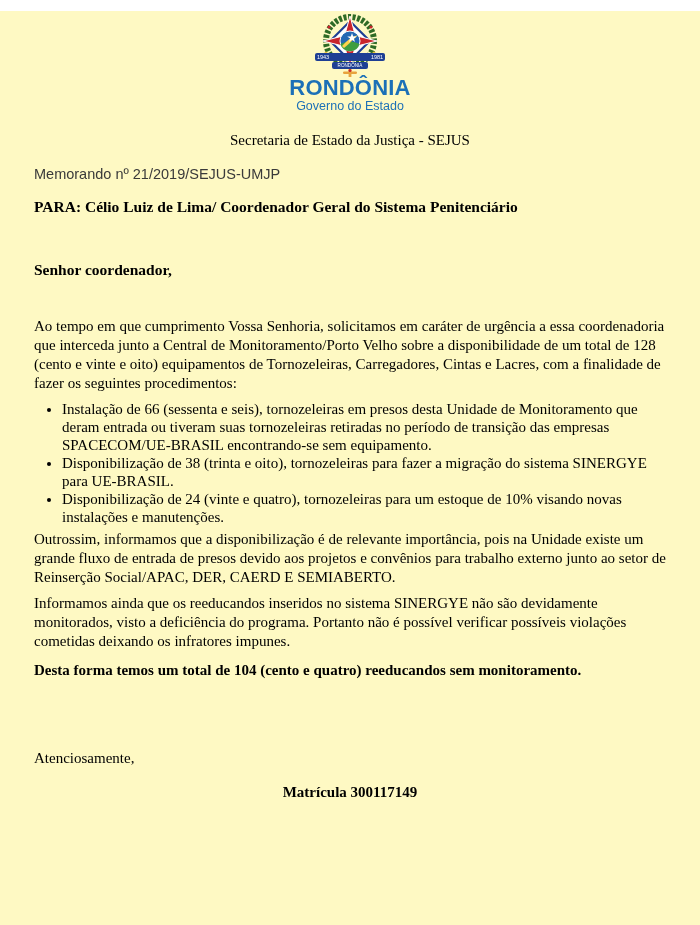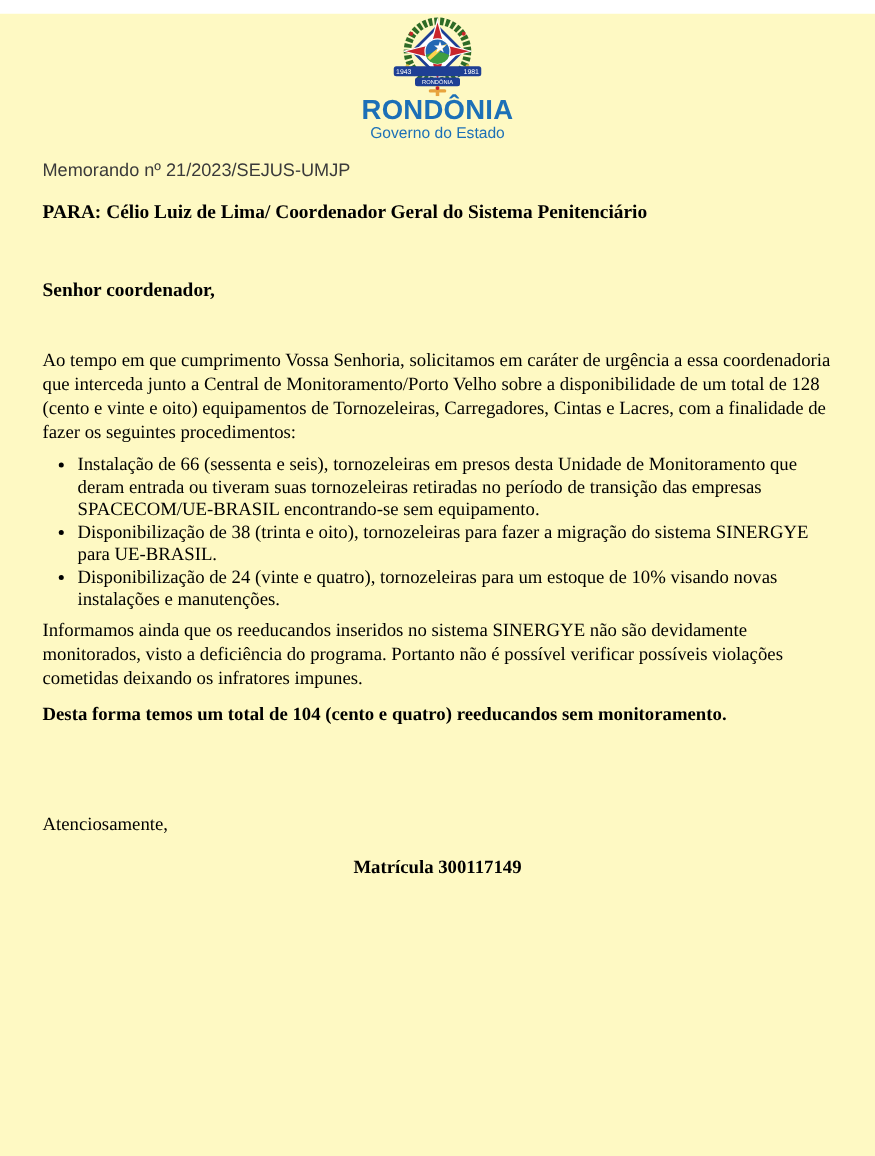--- a/index.html
+++ b/index.html
@@ -77,36 +77,38 @@
       <rect x="53.6" y="56" width="2.8" height="8" fill="#e8a33d"></rect>
       <rect x="48" y="58.4" width="14" height="2.6" rx="1.2" fill="#e8a33d"></rect>
       <circle cx="55" cy="57.4" r="1.5" fill="#c9252b"></circle>
     </svg>
     <div class="brand">RONDÔNIA</div>
     <div class="brand-sub">Governo do Estado</div>
   </div>
 
   <div class="content">
 
+    <p class="org-line">Secretaria de Estado da Justiça - SEJUS</p>
 
-    <p class="memo-line">Memorando nº 21/2023/SEJUS-UMJP</p>
+    <p class="memo-line">Memorando nº 21/2019/SEJUS-UMJP</p>
 
 
     <p class="to-line">PARA: Célio Luiz de Lima/ Coordenador Geral do Sistema Penitenciário</p>
 
     <p class="salutation">Senhor coordenador,</p>
 
     <p class="para p1"><span>Ao tempo em que cumprimento Vossa Senhoria, </span><b>solicitamos em caráter de urgência a essa coordenadoria que interceda junto a Central de Monitoramento/Porto Velho</b><span> sobre a disponibilidade de um total de 128 (cento e vinte e oito) equipamentos de Tornozeleiras, Carregadores, Cintas e Lacres, com a finalidade de fazer os seguintes procedimentos:</span></p>
 
     <ul class="bullets">
       <li><span>Instalação de 66 (sessenta e seis), tornozeleiras em presos desta Unidade de Monitoramento que deram entrada ou tiveram suas tornozeleiras retiradas no período de transição das empresas SPACECOM/UE-BRASIL encontrando-se </span><b>sem equipamento.</b></li>
       <li><span>Disponibilização de 38 (trinta e oito), tornozeleiras para fazer a </span><b>migração do sistema SINERGYE para UE-BRASIL.</b></li>
       <li><span>Disponibilização de 24 (vinte e quatro), tornozeleiras para um estoque de 10% visando novas instalações e manutenções.</span><b></b></li>
     </ul>
 
+    <p class="para p2">Outrossim, informamos que a disponibilização é de relevante importância, pois na Unidade existe um grande fluxo de entrada de presos devido aos projetos e convênios para trabalho externo junto ao setor de Reinserção Social/APAC, DER, CAERD E SEMIABERTO.</p>
 
     <p class="para p3">Informamos ainda que os reeducandos inseridos no sistema SINERGYE não são devidamente monitorados, visto a deficiência do programa. Portanto não é possível verificar possíveis violações cometidas deixando os infratores impunes.</p>
 
     <p class="para p4">Desta forma temos um total de 104 (cento e quatro) reeducandos sem monitoramento.</p>
 
     <p class="closing">Atenciosamente,</p>
 
 
     <p class="sig-id">Matrícula 300117149</p>
 

